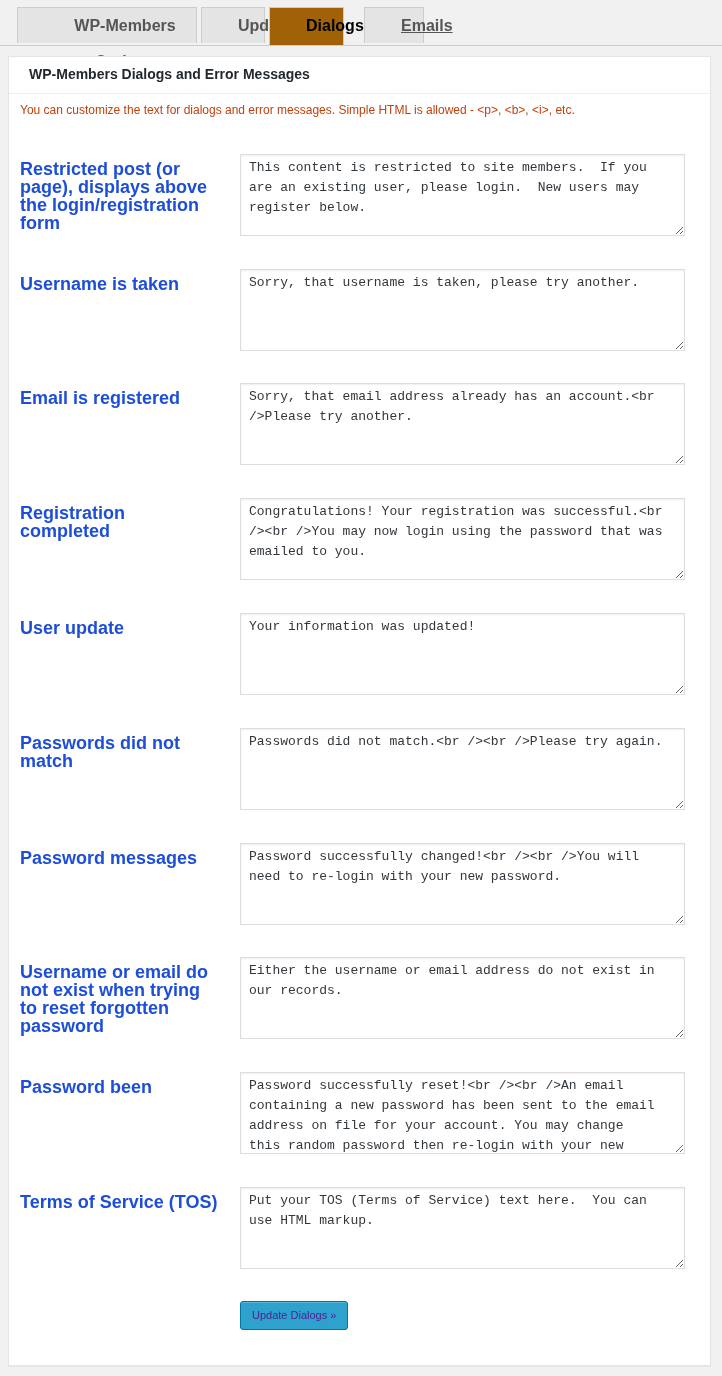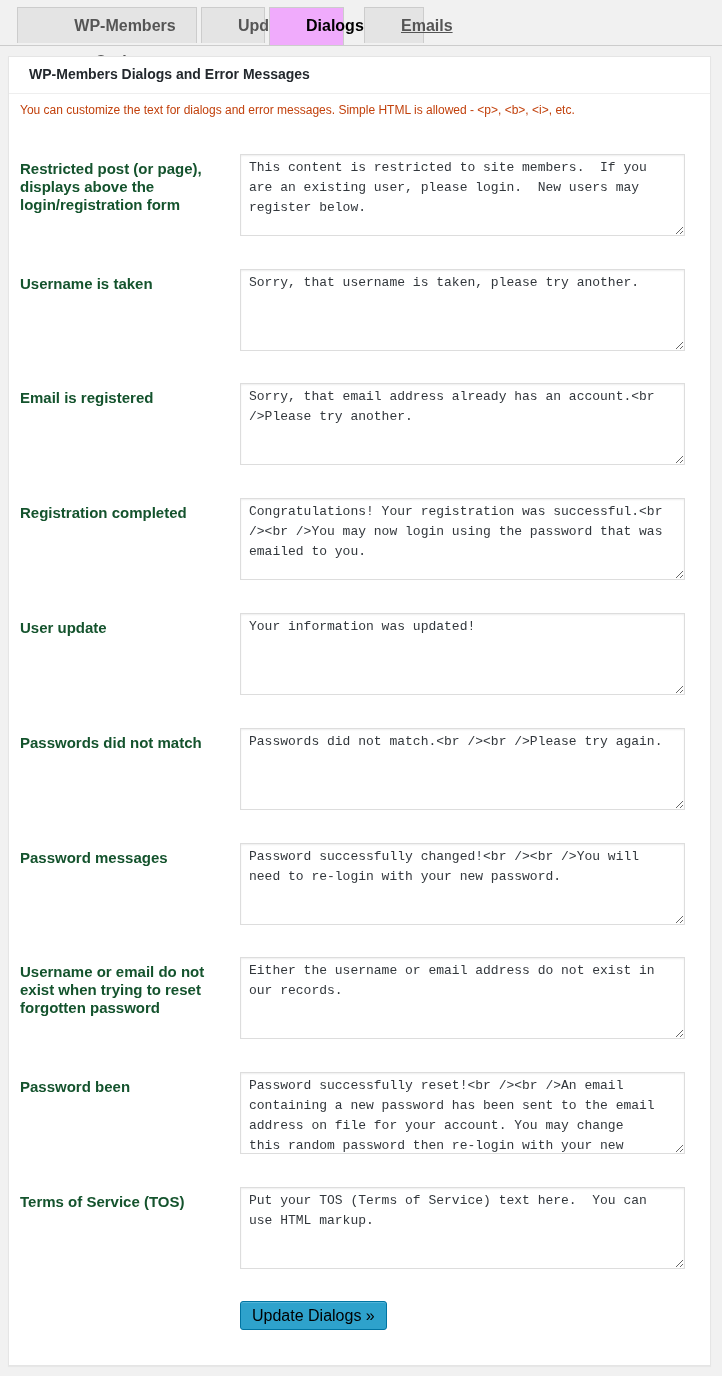--- a/index.html
+++ b/index.html
@@ -1,27 +1,27 @@
 <!DOCTYPE html>
 <html><head>
 <meta charset="utf-8">
 <style>
   html, body { margin:0; padding:0; }
   body { width:722px; height:1376px; background:#f1f1f1; font-family:"Liberation Sans", "DejaVu Sans", sans-serif; color:#23282d; position:relative; overflow:hidden; }
   .tabs { position:absolute; left:0; top:0; width:722px; height:45px; border-bottom:1px solid #ccc; }
   .tab { position:absolute; top:7px; height:36px; box-sizing:border-box; border:1px solid #ccc; border-bottom:none; background:#e4e4e4; color:#555; font-weight:bold; font-size:16px; line-height:36px; text-align:center; cursor:pointer;padding-left:36px; }
-  .tab.active { background:#f0abfc; color:#000; height:38px; }
+  .tab.active { background:#a16207; color:#000; height:38px; }
   .panel { position:absolute; left:8px; top:56px; width:703px; height:1310px; background:#fff; border:1px solid #e5e5e5; box-sizing:border-box; box-shadow:0 1px 1px rgba(0,0,0,.04); }
   .panel-title { height:36px; border-bottom:1px solid #eee; padding-left:20px; font-weight:bold; font-size:14px; line-height:34px; }
   .intro { position:absolute; left:11px; top:46px; font-size:12px; color:#c2410c; }
   .row { position:absolute; left:0; width:100%; }
-  .label { position:absolute; left:11px; top:0; width:200px; font-weight:bold; font-size:15px; line-height:18px; color:#14532d; }
+  .label { position:absolute; left:11px; top:0; width:200px; font-weight:bold; font-size:18px; line-height:18px; color:#1d4ed8; }
   .ta { position:absolute; left:231px; top:-6px; width:445px; height:82px; box-sizing:border-box; border:1px solid #ddd; box-shadow:inset 0 1px 2px rgba(0,0,0,.07); font-family:"Liberation Mono", "DejaVu Sans Mono", monospace; font-size:13px; line-height:20px; color:#32373c; padding:3px 8px; resize:vertical; overflow:hidden; background:#fff; margin:0; }
   .ta.scroll { overflow-y:scroll; padding-right:24px; }
-  .btn { position:absolute; left:231px; top:1244px; height:29px; box-sizing:border-box; padding:0 11px; background:#2ea2cc; border:1px solid #0074a2; border-radius:3px; color:#000000; font-size:16px; line-height:27px; box-shadow:inset 0 1px 0 rgba(120,200,230,.5); cursor:pointer; font-family:"Liberation Sans", sans-serif; }
+  .btn { position:absolute; left:231px; top:1244px; height:29px; box-sizing:border-box; padding:0 11px; background:#2ea2cc; border:1px solid #0074a2; border-radius:3px; color:#4c1d95; font-size:11px; line-height:27px; box-shadow:inset 0 1px 0 rgba(120,200,230,.5); cursor:pointer; font-family:"Liberation Sans", sans-serif; }
 </style>
 </head>
 <body>
 
 <div class="tabs">
   <div class="tab" style="left:17px;width:180px;">WP-Members Options</div>
   <div class="tab" style="left:201px;width:64px;">Update</div>
   <div class="tab active" style="left:269px;width:75px;">Dialogs</div>
   <div class="tab" style="left:364px;width:60px;text-decoration:underline;">Emails</div>
 </div>

